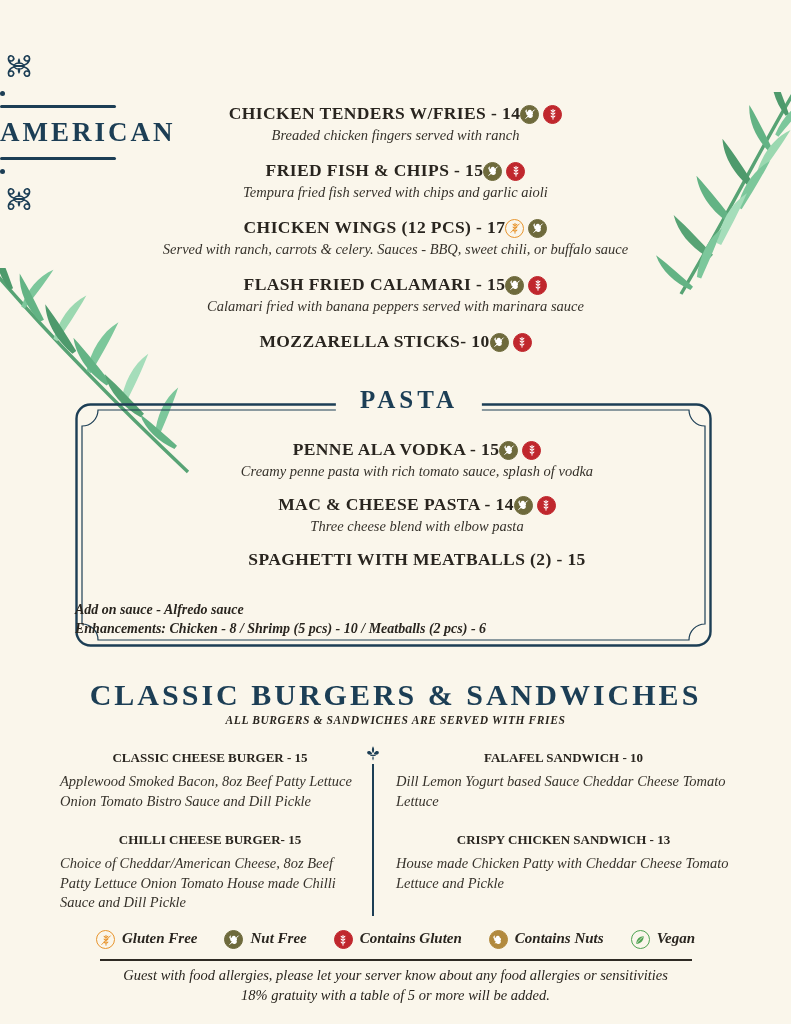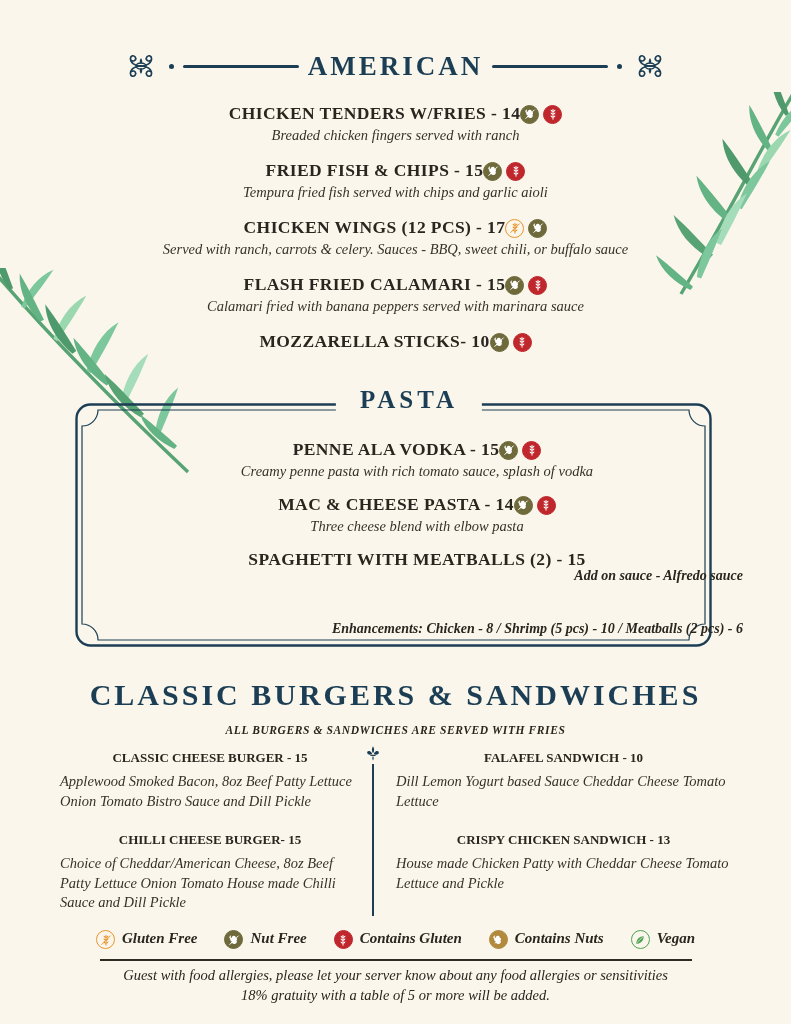--- a/index.html
+++ b/index.html
@@ -6,21 +6,21 @@
     --bg:#FAF6EB; --navy:#1C3E55; --ink:#29251F; --ink2:#36322B;
     --gf:#E8952E; --nf:#6E6A3C; --cg:#C0272D; --cn:#B28A3E; --vg:#4FA352;
   }
   *{margin:0;padding:0;box-sizing:border-box;}
   body{background:#e8e8e8;font-family:"Liberation Serif","DejaVu Serif",serif;}
   .page{position:relative;width:791px;height:1024px;background:var(--bg);overflow:hidden;margin:0 auto;}
   .layer{position:absolute;z-index:0;}
   .content{position:relative;z-index:1;}
 
   
-  .sec-header{position:absolute;left:0;right:0;top:50px;display:flex;align-items:center;justify-content:center;gap:9px;}
+  .sec-header{position:absolute;left:0;right:0;top:50px;display:flex;justify-content:center;gap:9px;flex-direction:column;}
   .sec-header .rule{width:116px;height:3px;background:var(--navy);border-radius:2px;}
   .sec-header .dot{width:5px;height:5px;border-radius:50%;background:var(--navy);}
   .sec-title{font-size:27px;font-weight:bold;color:var(--navy);letter-spacing:3px;}
   .orn{width:38px;height:32px;}
   .orn.flip{transform:scaleX(-1);}
 
   
   .american-items{position:absolute;left:0;right:0;top:101px;text-align:center;}
   .menu-item{margin-bottom:12px;}
   .mi-title-row{display:inline-flex;align-items:center;gap:0;}
@@ -39,27 +39,27 @@
   .badge--contains-nuts{background:var(--cn);border:1.7px solid var(--cn);color:#fff;}
   .badge--vegan{background:transparent;border:1.7px solid var(--vg);color:var(--vg);}
 
   
   .pasta-box{position:absolute;left:75px;top:403px;width:668px;height:244px;}
   .pasta-frame{position:absolute;inset:0;}
   .pasta-title-wrap{position:absolute;top:-17px;left:50%;transform:translateX(-50%);background:var(--bg);padding:0 24px;}
   .pasta-title{font-size:25px;font-weight:bold;color:var(--navy);letter-spacing:4px;}
   .pasta-items{position:absolute;left:16px;right:0;top:34px;text-align:center;}
   .pasta-box .menu-item{margin-bottom:10px;}
-  .pasta-note{font-size:14px;font-weight:bold;font-style:italic;color:var(--ink);line-height:19px;text-align:right;margin-top:34px;}
+  .pasta-note{font-size:14px;font-weight:bold;font-style:italic;color:var(--ink);line-height:19px;text-align:left;}
   .pasta-notes{position:absolute;left:0;right:0;bottom:9px;}
 
   
   .burgers-header{position:absolute;left:0;right:0;top:678px;text-align:center;}
   .burgers-title{font-size:30px;font-weight:bold;color:var(--navy);letter-spacing:3px;}
-  .burgers-subtitle{font-size:11.5px;font-weight:bold;font-style:italic;color:var(--ink);letter-spacing:.6px;margin-top:12px;text-align:center;}
+  .burgers-subtitle{font-size:11.5px;font-weight:bold;font-style:italic;color:var(--ink);letter-spacing:.6px;margin-top:2px;text-align:center;}
   .col{position:absolute;top:746px;text-align:left;}
   .col-left{left:60px;width:300px;}
   .col-right{left:396px;width:335px;}
   .burger-item{margin-bottom:17px;}
   .bi-title{font-size:13px;font-weight:bold;color:var(--ink);line-height:24px;margin-bottom:2px;text-align:center;}
   .bi-desc{font-style:italic;font-size:14.5px;color:var(--ink2);line-height:19.5px;}
   .divider{position:absolute;left:364px;top:744px;width:18px;height:172px;display:flex;flex-direction:column;align-items:center;}
   .divider .fleur{width:18px;height:20px;flex:0 0 auto;}
   .divider .vline{width:2px;flex:1;background:var(--navy);}
 

